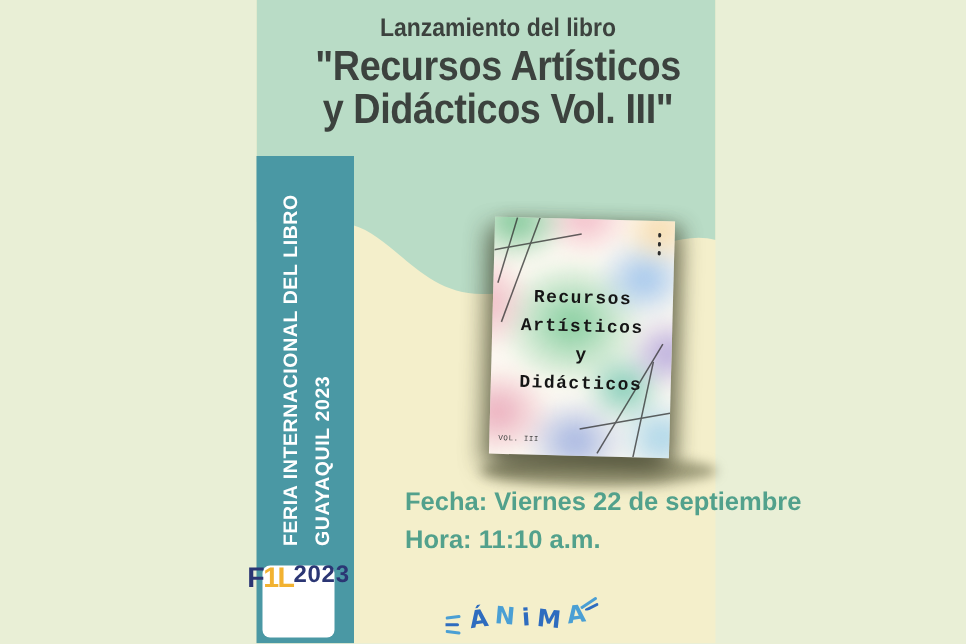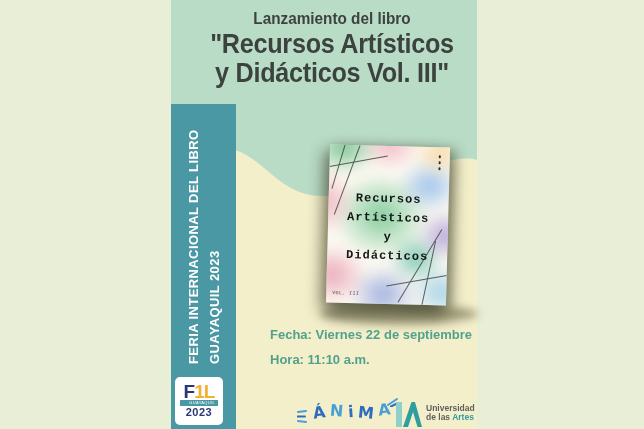--- a/index.html
+++ b/index.html
@@ -41,31 +41,31 @@
              font-family:"Liberation Mono",monospace;font-weight:bold;font-size:12px;
              line-height:19px;letter-spacing:1px;}
   .vol{position:absolute;left:6px;bottom:7px;color:#444;font-family:"Liberation Mono",monospace;
        font-size:7px;transform:scale(.72);transform-origin:left bottom;letter-spacing:.5px;}
   .dots{position:absolute;right:9px;top:8px;}
   .dots i{display:block;width:2.5px;height:2.5px;border-radius:50%;background:#2c2c2c;margin:0 0 3.5px 0;}
   .corner{position:absolute;stroke:#2f2f2f;stroke-width:1;opacity:.75;}
   .corner.tl{left:0;top:0;}
   .corner.br{right:0;bottom:0;}
 
-  .detail{position:absolute;left:247px;color:#52a18c;font-size:13px;font-weight:600;line-height:15px;padding-left:23px;}
+  .detail{position:absolute;left:247px;color:#52a18c;font-size:17px;font-weight:600;line-height:15px;padding-left:23px;}
   .d-fecha{top:327px;} .d-hora{top:352px;} .d-lugar{top:377px;width:238px;}
 
   .fil{position:absolute;left:175px;top:377px;width:48px;height:48px;background:#ffffff;border-radius:5px;
-       display:flex;flex-direction:column;align-items:center;justify-content:center;}
+       display:flex;align-items:flex-start;justify-content:center;}
   .fil-big{font-size:19px;font-weight:800;letter-spacing:-1px;line-height:17px;}
   .fil-f{color:#2b3674;} .fil-i{color:#f2b231;} .fil-l{color:#f2b231;}
   .fil-band{width:38px;height:6px;background:#4a98a4;color:#fff;text-align:center;overflow:hidden;
             font-size:7px;line-height:6px;letter-spacing:.5px;}
   .fil-band span{display:inline-block;transform:scale(.58);transform-origin:center;}
-  .fil-year{color:#2b3674;font-size:11px;font-weight:800;letter-spacing:.5px;line-height:13px;}
+  .fil-year{color:#2b3674;font-size:16px;font-weight:800;letter-spacing:.5px;line-height:13px;}
 
   .anima{position:absolute;left:301px;top:401px;width:96px;height:28px;}
   .anima .lt{position:relative;display:inline-block;font-family:"DejaVu Sans",sans-serif;
              font-weight:800;font-size:16px;}
   .a1{color:#2e6cbf;transform:rotate(-8deg);top:2px;}
   .a2{color:#4a9fd4;transform:rotate(5deg);top:0;}
   .a3{color:#2e6cbf;transform:rotate(-4deg);top:1px;}
   .a4{color:#2e6cbf;transform:rotate(6deg);top:2px;}
   .a5{color:#4a9fd4;transform:rotate(-7deg);top:-1px;}
   .anima svg{position:absolute;}
@@ -157,26 +157,14 @@
     <span class="lt a4">M</span>
     <span class="lt a5">A</span>
     <svg class="strokes-right" width="13" height="10">
       <g stroke-width="2" stroke-linecap="round">
         <line x1="2" y1="8" x2="11" y2="2" stroke="#4a9fd4"></line>
         <line x1="5" y1="9.5" x2="12" y2="6" stroke="#2e6cbf"></line>
       </g>
     </svg>
   </div>
 
-  <div class="uartes">
-    <svg class="mark" width="28" height="28" viewBox="0 0 28 28">
-      <rect x="2" y="3" width="6" height="25" fill="#8fd0cc"></rect>
-      <path d="M9 28 L17.5 3 L21 3 L28 28 L23.5 28 L19 13 L14 28 Z" fill="#2f9e9e"></path>
-    </svg>
-    <div class="utext">
-      <div>Universidad</div>
-      <div>
-        <span>de las </span><span class="accent">Artes</span>
-      </div>
-    </div>
-  </div>
 
 </div>
 
 </body></html>

